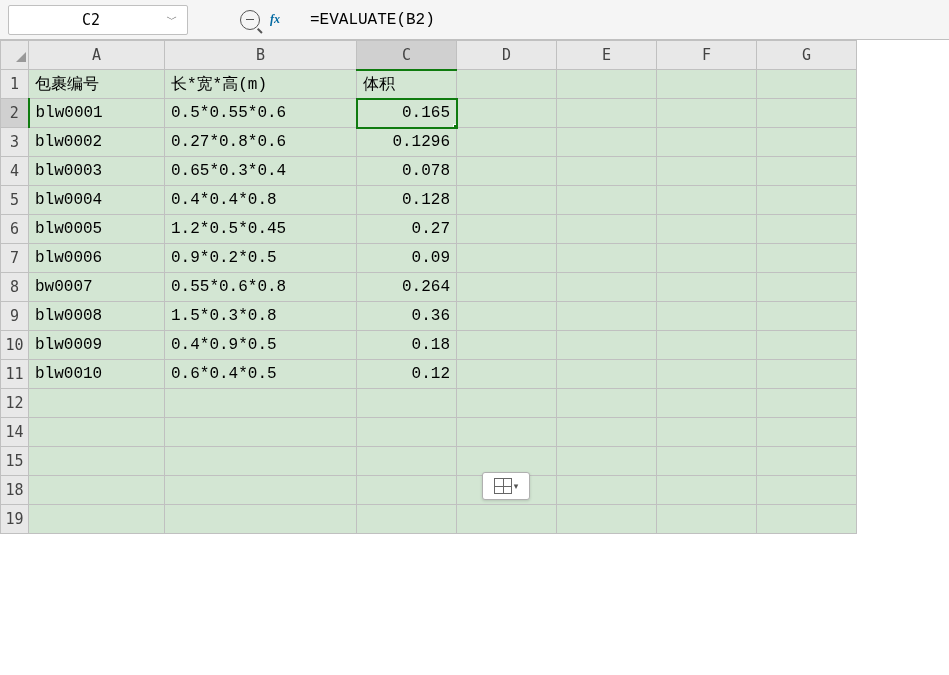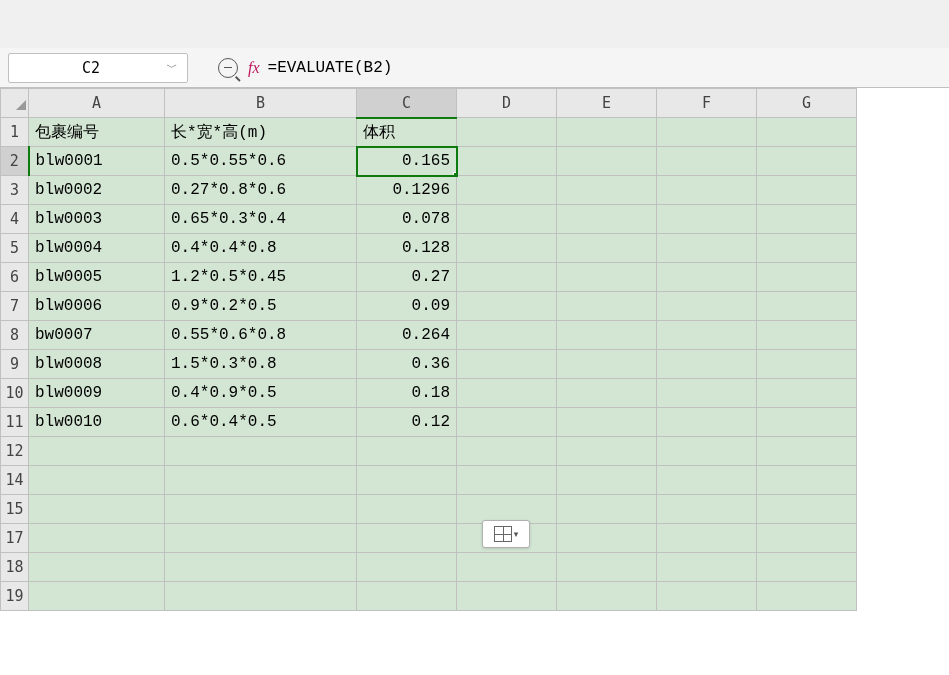--- a/index.html
+++ b/index.html
@@ -12,22 +12,21 @@
       background: #f0f0f0;
       overflow: hidden;
     }
     .formula-bar-row {
       display: flex;
       align-items: center;
       height: 40px;
       background: #f5f5f5;
       border-bottom: 1px solid #c0c0c0;
       padding: 4px 8px;
-      gap: 0;
-      margin-top: 48px;
+      gap: 22px;
     }
     .name-box {
       width: 180px;
       height: 30px;
       background: #fff;
       border: 1px solid #c0c0c0;
       display: flex;
       align-items: center;
       justify-content: space-between;
       padding: 0 8px;
@@ -75,23 +74,24 @@
       position: absolute;
       width: 6px;
       height: 1.5px;
       background: #555;
       bottom: -3px;
       right: -4px;
       transform: rotate(45deg);
     }
     .fx-label {
       font-style: italic;
-      font-size: 16px;
+      font-size: 12px;
       font-family: "Times New Roman", serif;
-      color: #be185d;
+      color: #0369a1;
+      font-weight: bold;
     }
     .formula-input {
       flex: 1;
       height: 30px;
       border: none;
       outline: none;
       background: transparent;
       font-family: Liberation Mono, monospace;
       font-size: 16px;
       padding: 0 8px;
@@ -405,30 +405,20 @@
           <td class="row-header">15</td>
           <td class="cell"></td>
           <td class="cell"></td>
           <td class="cell"></td>
           <td class="cell"></td>
           <td class="cell"></td>
           <td class="cell"></td>
           <td class="cell"></td>
         </tr>
         <tr>
-          <td class="row-header">17</td>
-          <td class="cell"></td>
-          <td class="cell"></td>
-          <td class="cell"></td>
-          <td class="cell"></td>
-          <td class="cell"></td>
-          <td class="cell"></td>
-          <td class="cell"></td>
-        </tr>
-        <tr>
           <td class="row-header">18</td>
           <td class="cell"></td>
           <td class="cell"></td>
           <td class="cell"></td>
           <td class="cell"></td>
           <td class="cell"></td>
           <td class="cell"></td>
           <td class="cell"></td>
         </tr>
         <tr>

